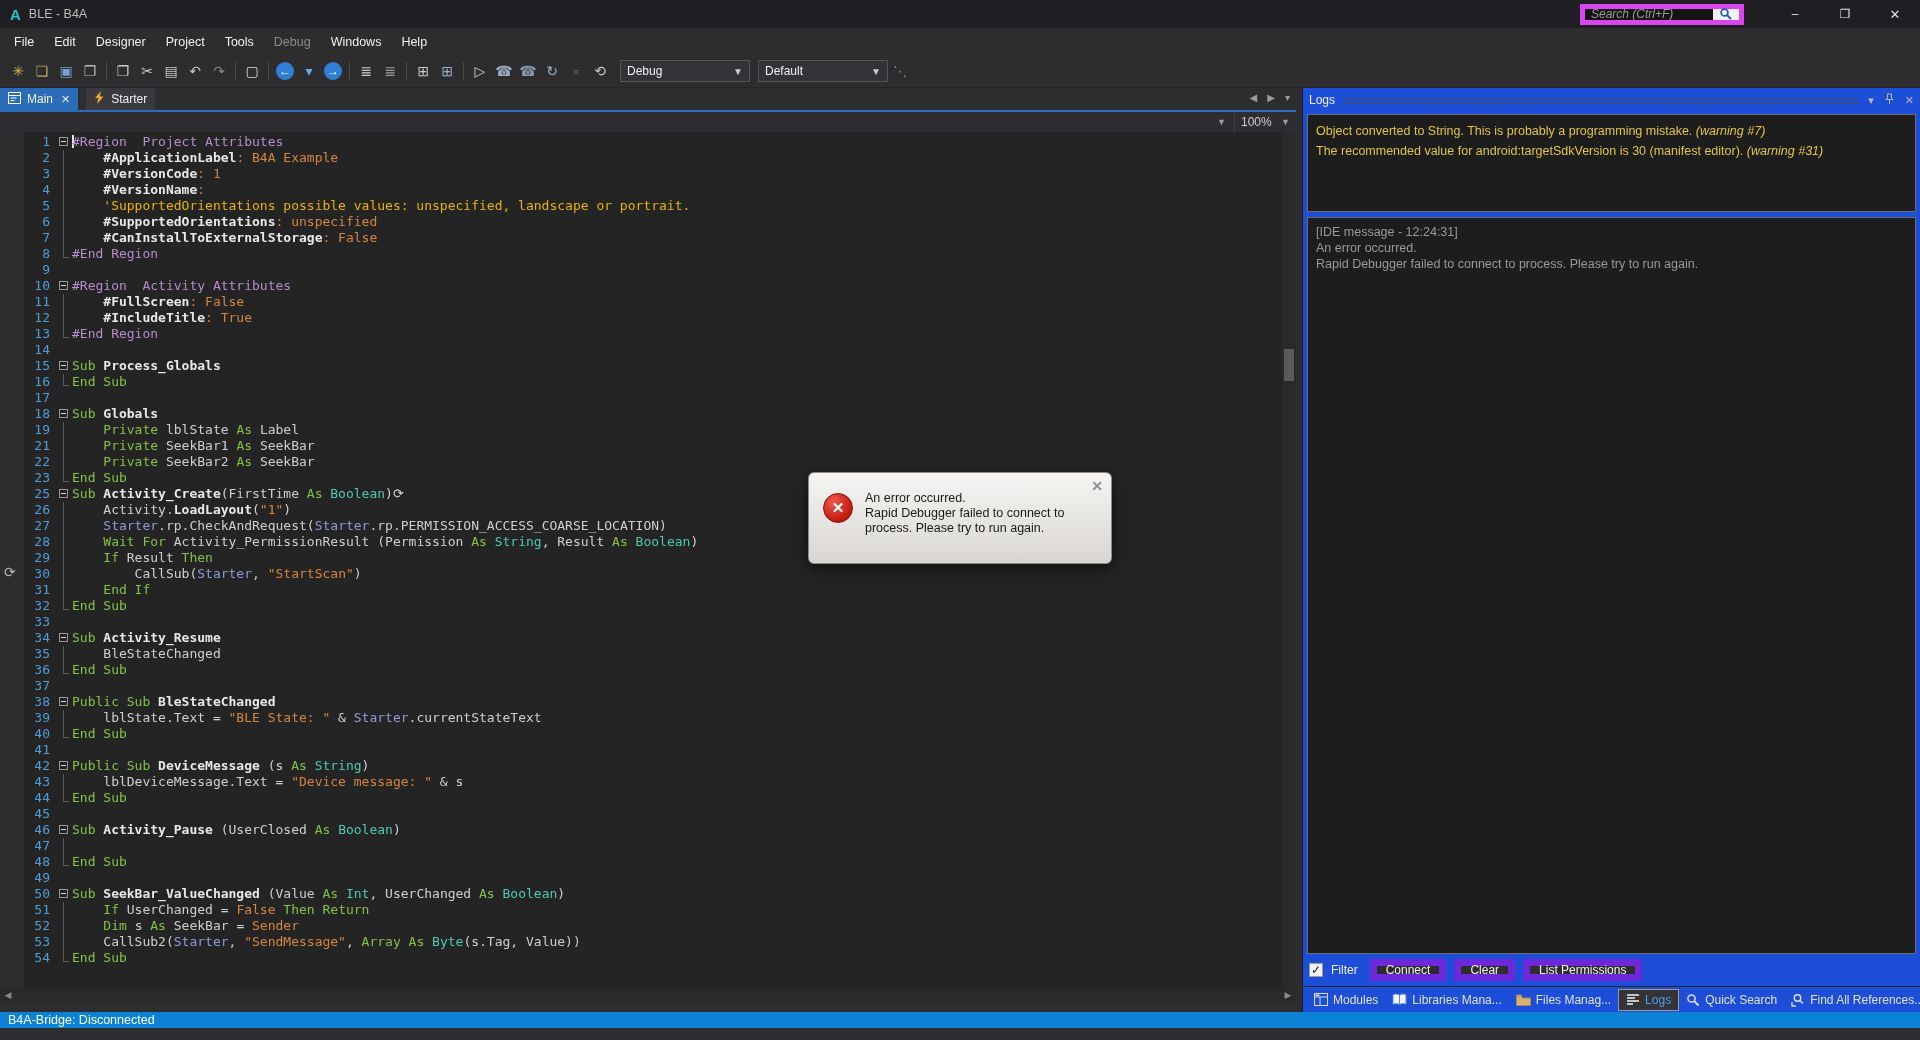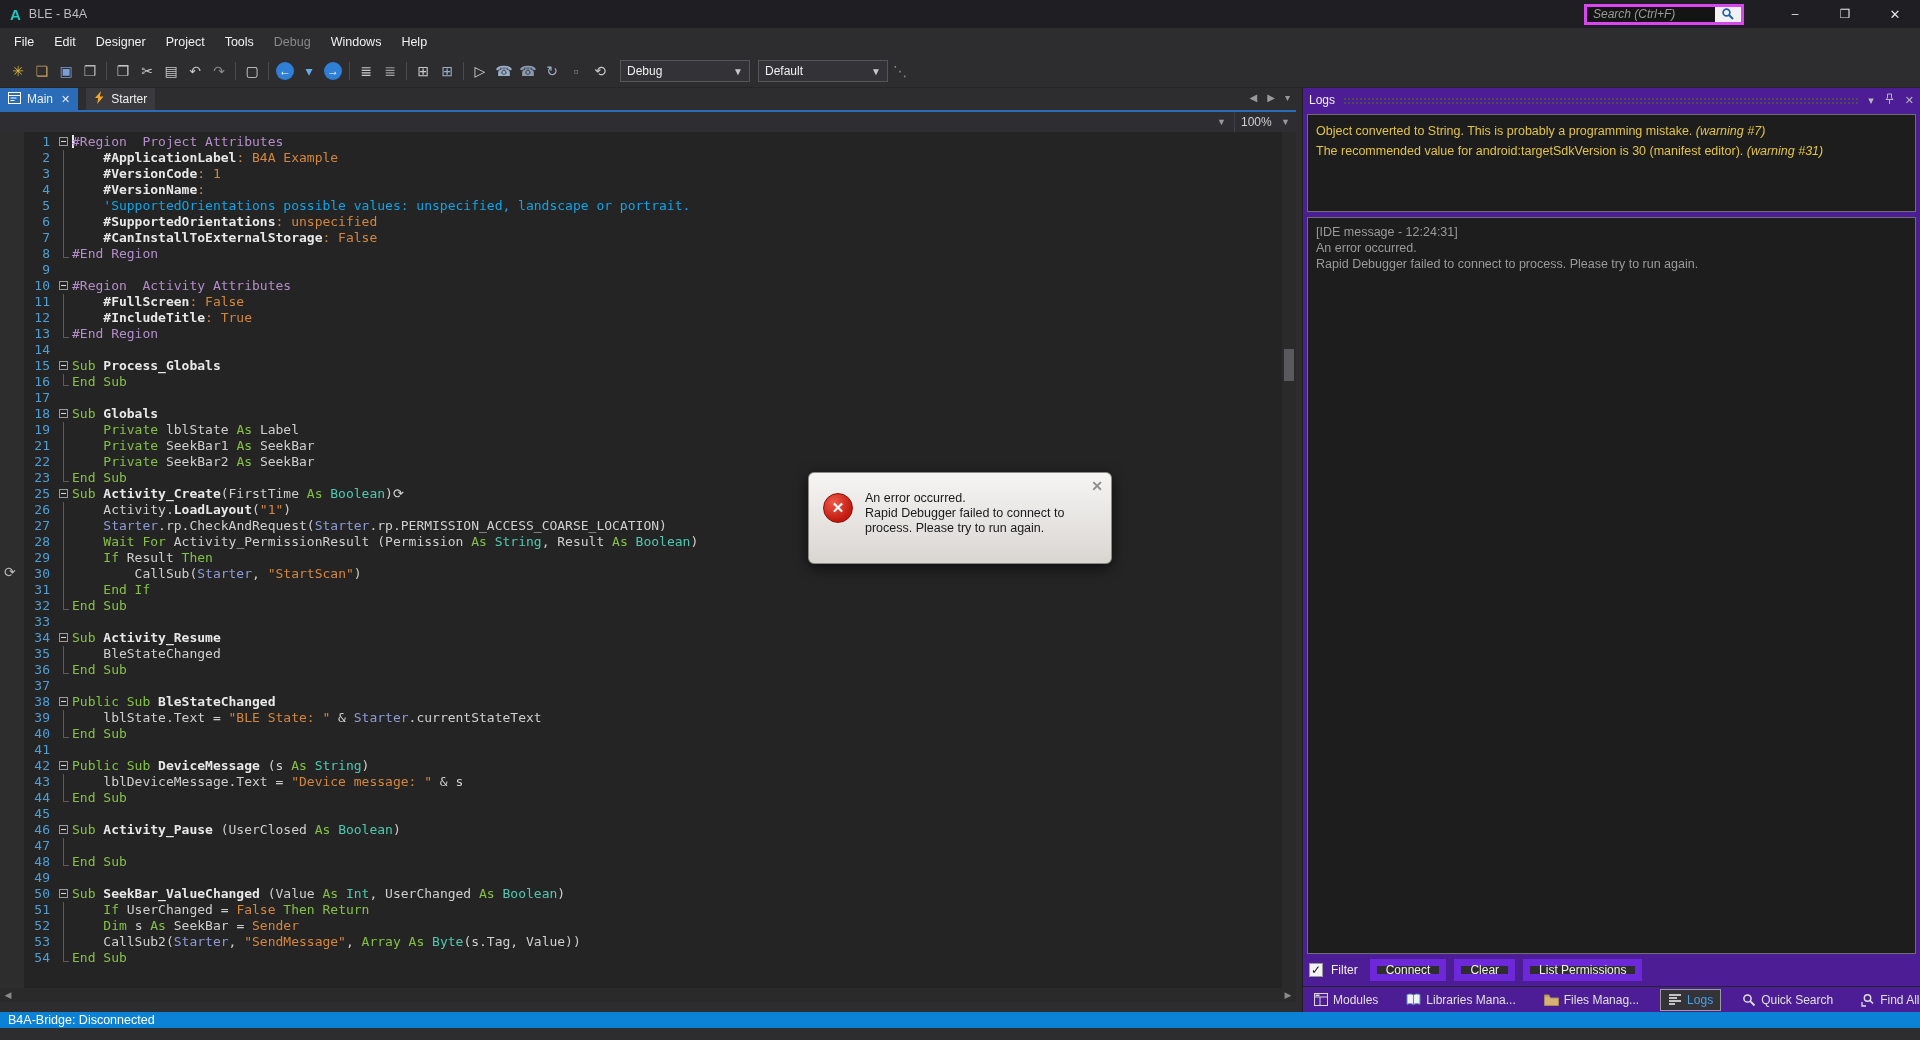--- a/index.html
+++ b/index.html
@@ -4,21 +4,21 @@
 <style>
   * { margin:0; padding:0; box-sizing:border-box; }
   html,body { width:1920px; height:1040px; overflow:hidden; background:#2d2d30;
               font-family:"Liberation Sans", sans-serif; }
 
   
   .titlebar { height:28px; background:#1f1f23; display:flex; align-items:center; position:relative; }
   .app-logo { color:#1fc8c0; font-weight:bold; font-size:15px; margin:0 8px 0 10px; }
   .app-title { color:#bdbdbd; font-size:12.5px; }
   .title-right { position:absolute; right:0; top:0; height:28px; display:flex; align-items:center; }
-  .searchbox { display:flex; align-items:center; border:3px solid #d946ef; height:21px; margin-right:26px; }
+  .searchbox { display:flex; align-items:center; border:5px solid #d946ef; height:21px; margin-right:26px; }
   .searchbox input { width:128px; height:100%; background:#141414; border:0; outline:none;
                      color:#d0d0d0; font-style:italic; font-size:12px; padding:0 6px;
                      font-family:"Liberation Sans",sans-serif; }
   .searchbox input::placeholder { color:#9a9a9a; }
   .search-btn { width:26px; height:100%; background:#f2f2f2; display:flex; align-items:center; justify-content:center; }
   .cap-btn { width:50px; height:28px; color:#e0e0e0; font-size:12px; display:flex; align-items:center; justify-content:center; }
   .cap-btn.close { font-size:13px; }
 
   
   .menubar { height:27px; background:#2d2d30; display:flex; align-items:center; padding-left:4px; }
@@ -35,21 +35,21 @@
   .tb-sep { width:1px; height:18px; background:#4a4a4a; margin:0 4px; }
   .tb-combo { width:130px; height:22px; background:#333337; border:1px solid #555;
               color:#f0f0f0; font-size:12px; display:flex; align-items:center;
               padding:0 6px; margin-left:8px; }
   .tb-combo .arr { margin-left:auto; color:#c8c8c8; font-size:10px; }
 
   
   .workspace { display:flex; height:924px; }
   .editor-pane { width:1296px; display:flex; flex-direction:column; background:#242424; }
   .splitter { width:6px; background:#2d2d30; }
-  .logs-panel { width:618px; background:#4c1d95; display:flex; flex-direction:column; border-left:1px solid #1f1f23; }
+  .logs-panel { width:618px; background:#1d4ed8; display:flex; flex-direction:column; border-left:1px solid #1f1f23; }
 
   
   .doc-tabs { height:24px; background:#2d2d30; display:flex; align-items:flex-end; border-bottom:2px solid #2b6cb8; position:relative; }
   .doc-tab { height:22px; display:flex; align-items:center; padding:0 8px; font-size:12px; color:#f0f0f0; gap:6px; }
   .doc-tab.active { background:#2b6cb8; }
   .doc-tab.inactive { background:#3a3a3e; margin-left:8px; }
   .doc-tab .tab-close { color:#e8e8e8; font-size:11px; margin-left:2px; }
   .doc-tabs-btns { position:absolute; right:6px; top:4px; display:flex; gap:10px; color:#9a9a9a; font-size:10px; }
 
   
@@ -67,21 +67,21 @@
                font-family:"DejaVu Sans Mono", monospace; font-size:13px; display:flex; }
   .ln { display:inline-block; width:58px; text-align:right; padding-right:8px; color:#4f9fd6; flex:none; }
   .fold { display:inline-block; width:14px; height:16px; position:relative; flex:none; }
   .fold .fbox { position:absolute; left:1px; top:3px; width:9px; height:9px; border:1px solid #9a9a9a; background:#242424; }
   .fold .fbox::after { content:""; position:absolute; left:1px; top:3px; width:5px; height:1px; background:#d8d8d8; }
   .fold .fcont { position:absolute; left:5px; top:0; width:1px; height:16px; background:#5a5a5a; }
   .fold .fend { position:absolute; left:5px; top:0; width:6px; height:12px; border-left:1px solid #5a5a5a; border-bottom:1px solid #5a5a5a; }
   .code { color:#cfcfcf; }
   .tk-k { color:#85c046; } .tk-b { color:#e8e8e8; font-weight:bold; }
   .tk-p { color:#cfcfcf; } .tk-t { color:#4ec9b0; } .tk-s { color:#d4863f; }
-  .tk-c { color:#0ea5e9;margin-top:27px; } .tk-r { color:#b48ecb; } .tk-m { color:#8f9ad6; }
+  .tk-c { color:#eab308;margin-top:27px; } .tk-r { color:#b48ecb; } .tk-m { color:#8f9ad6; }
   .tk-a { color:#e8e8e8; font-weight:bold; } .tk-gl { color:#d8d8d8; }
   .caret { display:inline-block; width:0; border-left:2px solid #e8e8e8; height:13px; vertical-align:-2px; margin-right:-2px; }
   .sub-indicator { position:absolute; left:4px; top:432px; color:#b8b8b8; font-size:14px; }
   .v-scrollbar { position:absolute; right:0; top:0; bottom:0; width:14px; background:#2a2a2a; }
   .v-thumb { position:absolute; left:2px; width:10px; top:217px; height:32px; background:#5a5a5e; }
   .h-scrollbar { height:14px; background:#2a2a2a; display:flex; align-items:center; }
   .h-arrow { width:16px; color:#8a8a8a; font-size:9px; text-align:center; }
   .pane-bottom-strip { height:10px; background:#2d2d30; }
 
   
@@ -107,21 +107,21 @@
   .log-box2 { flex:1; margin-top:5px; }
   .warn-line { color:#e3c447; font-size:12.5px; line-height:20px; }
   .warn-line .note { font-style:italic; }
   .msg-line { color:#9a9a9a; font-size:12.5px; line-height:16px; }
   .controls-row { height:32px; display:flex; align-items:center; padding:0 6px; gap:8px; }
   .checkbox { width:14px; height:14px; background:#f2f2f2; border:1px solid #9a9a9a;
               display:flex; align-items:center; justify-content:center; color:#1a1a1a; font-size:12px; line-height:1; }
   .filter-label { color:#f0f0f0; font-size:12px; margin-right:4px; }
   .log-btn { height:22px; background:#2d2d30; border:7px solid #6d28d9; color:#f0f0f0;
              font-size:12px; padding:0 9px; display:flex; align-items:center; }
-  .panel-tabs { height:26px; display:flex; align-items:center; padding:0 4px; gap:14px; overflow:hidden;
+  .panel-tabs { height:26px; display:flex; align-items:center; padding:0 4px; gap:0; overflow:hidden;
                 border-top:1px solid #252528; }
   .panel-tab { display:flex; align-items:center; gap:5px; color:#e0e0e0; font-size:12px;
                padding:3px 7px; white-space:nowrap; }
   .panel-tab.active { border:1px solid #9a9a9a; color:#4ba0e8; background:#333338; }
 
   
   .statusbar { height:16px; display:flex; align-items:center; padding-left:8px;
                color:#fff; font-size:12.5px; }
 </style>
 </head>

